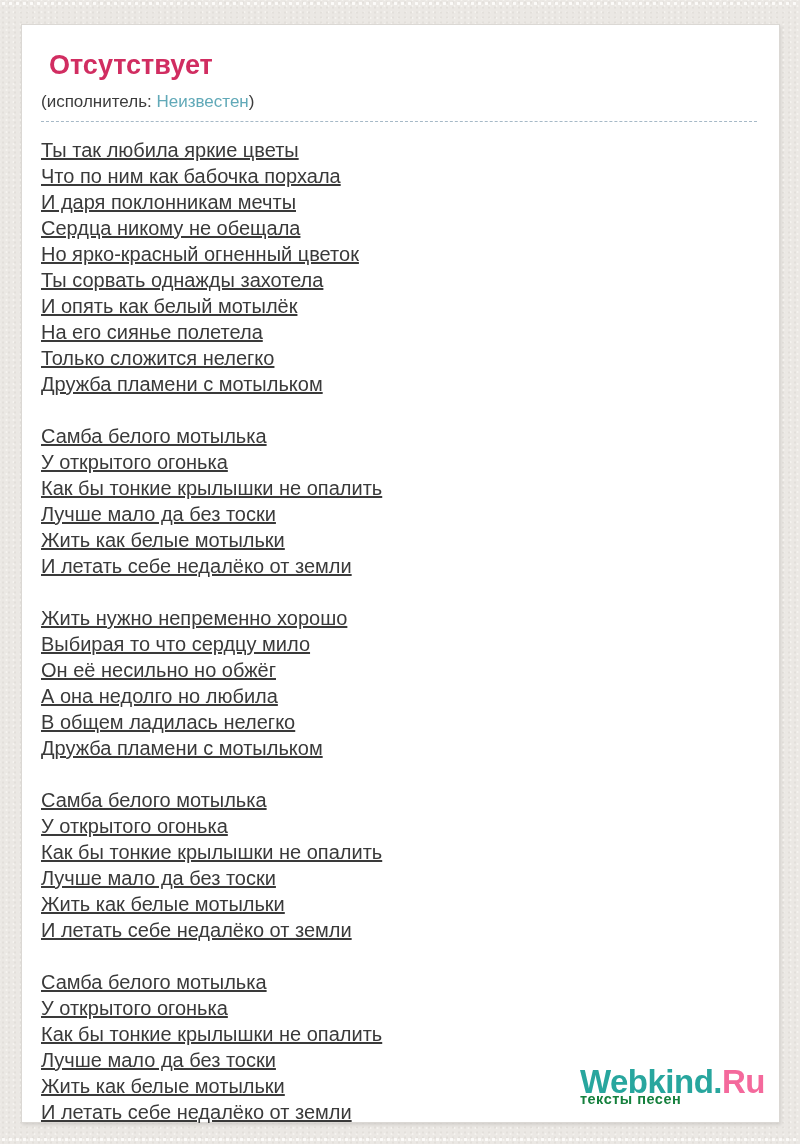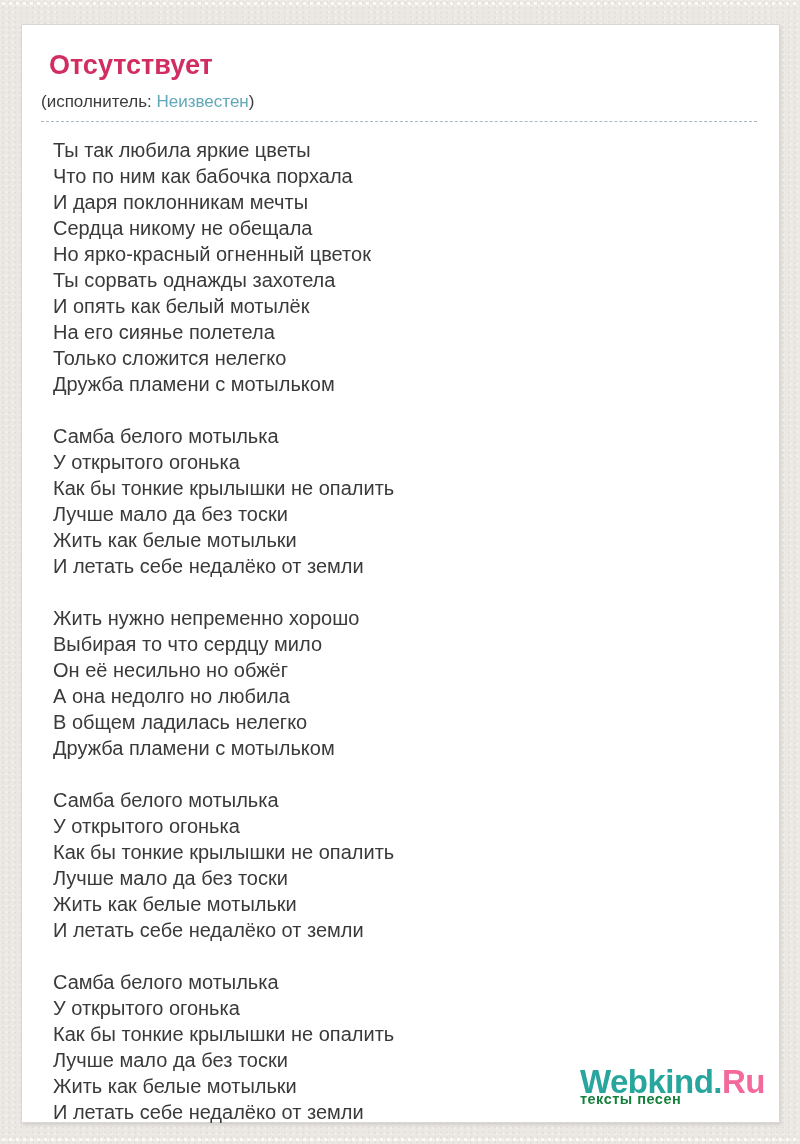--- a/index.html
+++ b/index.html
@@ -66,21 +66,22 @@
   }
 
   .lyrics {
     margin-top: 15px;
     font-size: 20px;
     line-height: 26px;
     color: #3a3a3a;
   }
   .stanza {
     white-space: pre-line;
-    margin: 0 0 26px 12px;
+    margin: 0 0 26px 0;
+    text-decoration: underline;
   }
 
   .logo {
     position: absolute;
     right: 14px;
     bottom: 16px;
     text-decoration: none;
     display: block;
   }
   .logo-main {

